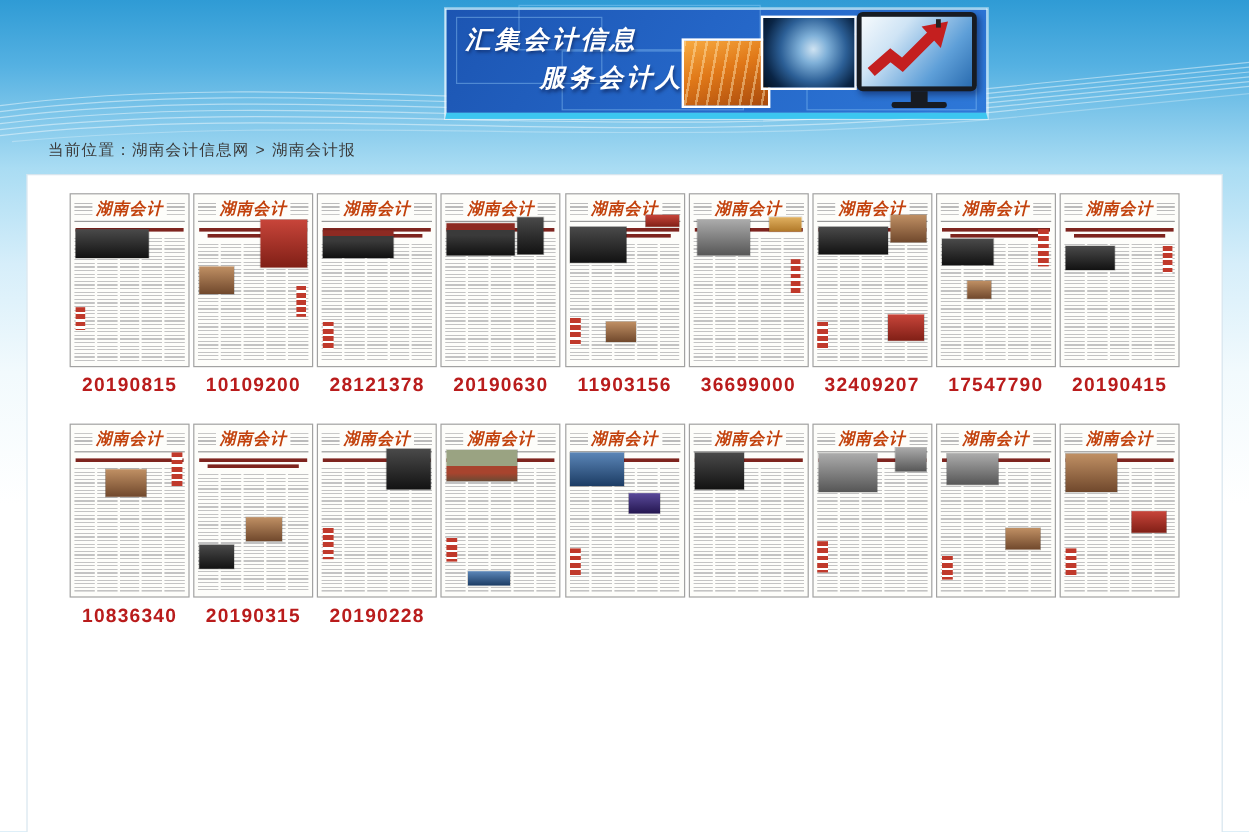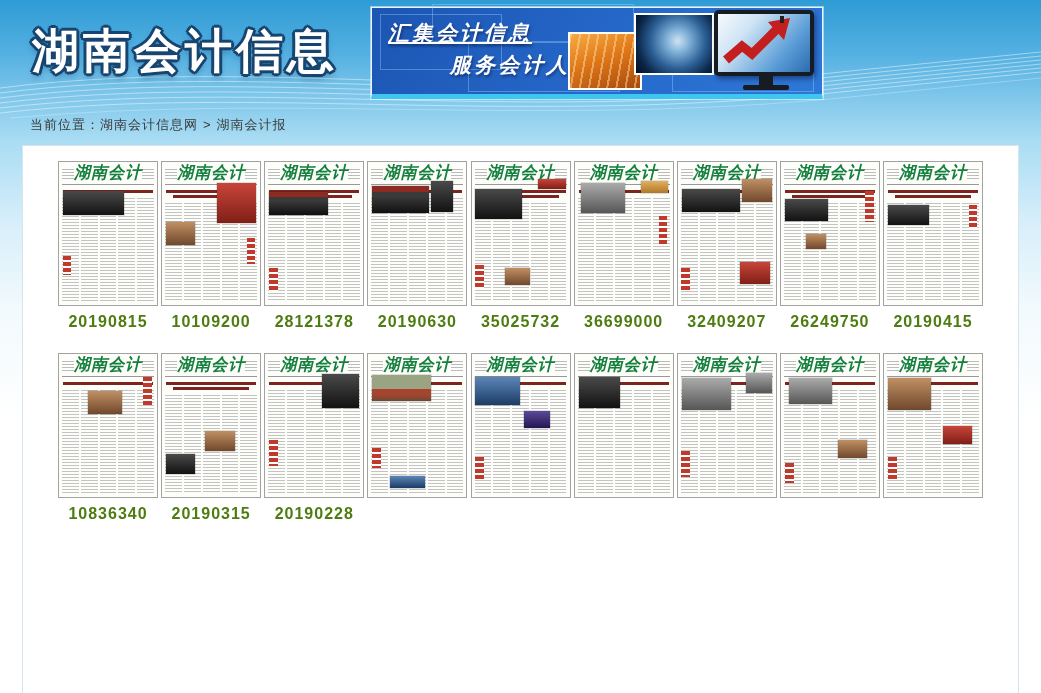--- a/index.html
+++ b/index.html
@@ -9,82 +9,81 @@
   .logo{position:absolute;top:20px;left:32px;font-size:47px;font-weight:bold;letter-spacing:4px;color:#ffffff;
     text-shadow:-3px 0 0 #17456f,3px 0 0 #17456f,0 -3px 0 #17456f,0 3px 0 #17456f,
       -2px -2px 0 #17456f,2px 2px 0 #17456f,-2px 2px 0 #17456f,2px -2px 0 #17456f,0 5px 7px rgba(0,40,80,.35);}
   .waves{position:absolute;top:0;left:0;pointer-events:none;}
   
   .banner{position:absolute;top:7px;left:371px;width:450px;height:86px;
     background:linear-gradient(125deg,#1c55b2 0%,#2465c6 45%,#2e78d8 100%);
     border:1px solid #eaf6ff;border-bottom:5px solid #3cc6f0;box-shadow:0 0 0 1px rgba(255,255,255,.5);}
   .banner .gridbox{position:absolute;border:1px solid rgba(160,215,255,.38);}
   .slogan1{position:absolute;top:11px;left:16px;font-size:21px;font-weight:bold;font-style:italic;color:#fff;
-    letter-spacing:3px;text-shadow:1px 2px 3px rgba(0,0,30,.45);text-decoration:underline;}
+    letter-spacing:3px;text-shadow:1px 2px 3px rgba(0,0,30,.45);}
   .slogan2{position:absolute;top:43px;left:78px;font-size:21px;font-weight:bold;font-style:italic;color:#fff;
     letter-spacing:3px;text-shadow:1px 2px 3px rgba(0,0,30,.45);}
   .img-circuit{position:absolute;top:24px;left:196px;width:70px;height:54px;border:2px solid #fff;z-index:1;
     background:repeating-linear-gradient(100deg,rgba(255,230,180,.45) 0 2px,rgba(0,0,0,0) 2px 9px),
       linear-gradient(160deg,#f7ab42 0%,#e07818 45%,#a8490c 100%);}
   .img-globe{position:absolute;top:5px;left:262px;width:76px;height:58px;border:2px solid #fff;z-index:2;
     background:radial-gradient(circle at 55% 45%,#cfe3f2 0%,#7fb0d8 22%,#2c5f96 52%,#0a2546 78%,#04101f 100%);}
   .monitor{position:absolute;top:2px;left:342px;width:104px;height:86px;z-index:3;}
   .screen{width:100px;height:66px;background:#171b22;border-radius:5px;padding:4px;box-sizing:border-box;box-shadow:2px 3px 5px rgba(0,0,30,.4);}
   .screen-inner{width:100%;height:100%;background:linear-gradient(130deg,#f6fafd 0%,#cfe4f5 30%,#5e9fd8 70%,#2a6cb0 100%);overflow:hidden;}
   .stand{width:14px;height:9px;background:#171b22;margin:0 auto;}
   .base{width:46px;height:5px;background:#171b22;border-radius:2px;margin:0 auto;}
   
-  .breadcrumb{position:absolute;top:116px;left:30px;font-size:13px;color:#3a3a3a;letter-spacing:1px;}
+  .breadcrumb{position:absolute;top:116px;left:40px;font-size:13px;color:#3a3a3a;letter-spacing:1px;}
   .breadcrumb a{color:#3a3a3a;text-decoration:none;cursor:pointer;}
   .crumb-sep{margin:0 5px;}
   
   .panel{position:absolute;top:145px;left:22px;width:997px;height:600px;background:#ffffff;
     border:1px solid rgba(140,180,205,.35);border-bottom:none;box-sizing:border-box;}
   .grid{display:flex;flex-wrap:wrap;justify-content:space-between;row-gap:21px;padding:15px 35px 0 35px;}
   .cell{width:100px;display:flex;flex-direction:column;align-items:center;}
   .thumb{position:relative;width:100px;height:145px;background:#fdfdfa;border:1px solid #a2a2a2;
     box-sizing:border-box;overflow:hidden;display:flex;flex-direction:column;cursor:pointer;}
   .mh{height:19px;display:flex;align-items:center;justify-content:space-between;padding:2px 3px 0 3px;flex:none;}
   .mh-side{width:15px;height:10px;background:repeating-linear-gradient(180deg,#bbb 0 1px,transparent 1px 3px);}
-  .mh-title{font-family:"DejaVu Serif",serif;font-style:italic;font-weight:bold;font-size:16px;color:#15803d;
+  .mh-title{font-family:"DejaVu Serif",serif;font-style:italic;font-weight:bold;font-size:13px;color:#c2410c;
     letter-spacing:1px;white-space:nowrap;transform:scaleY(1.05);}
   .mh-rule{height:1px;background:#999;margin:1px 3px 2px 3px;flex:none;}
   .hl{flex:none;padding:1px 0;}
   .hl-bar{height:3px;background:#7e241e;margin:2px auto;}
   .cols{flex:1;display:flex;gap:2px;margin:2px 3px 4px 3px;}
   .col{flex:1;background:repeating-linear-gradient(180deg,#c3c3c3 0 1px,transparent 1px 3px);}
   .photo,.accent{position:absolute;box-shadow:0 0 0 .5px rgba(0,0,0,.25);}
   .p-dark{background:linear-gradient(180deg,#4a4a4a,#121212);}
   .p-darkred{background:linear-gradient(180deg,#8d2a22 0 22%,#3a3a3a 22% 38%,#101010 100%);}
   .p-warm{background:linear-gradient(180deg,#c09064,#70482c);}
   .p-red{background:linear-gradient(180deg,#c8453a,#801f16);}
   .p-gray{background:linear-gradient(180deg,#ababab,#565656);}
   .p-blue{background:linear-gradient(180deg,#5b86b8,#1c3c64);}
   .p-gold{background:linear-gradient(180deg,#e0b060,#b07828);}
   .p-outdoor{background:linear-gradient(180deg,#9aa382 0 52%,#a8442e 52% 74%,#6b4a34 100%);}
   .p-purple{background:linear-gradient(180deg,#5a4a9a,#241650);}
   .accent{background:repeating-linear-gradient(180deg,#c0392b 0 4px,#ffffff 4px 6px);box-shadow:none;}
-  .date{margin-top:7px;font-size:16px;font-weight:bold;color:#4d7c0f;letter-spacing:1px;min-height:19px;cursor:pointer;}
+  .date{margin-top:7px;font-size:16px;font-weight:bold;color:#b91c1c;letter-spacing:1px;min-height:19px;cursor:pointer;}
 </style>
 </head>
 <body>
 
 <div class="header">
   <svg class="waves" width="1041" height="145" viewBox="0 0 1041 145">
     <g stroke="#ffffff" fill="none" opacity="0.45">
       <path d="M0,88 C260,55 520,108 860,70 L1041,52" stroke-width="1"></path>
       <path d="M0,93 C260,60 520,112 860,74 L1041,56" stroke-width="1"></path>
       <path d="M0,98 C260,66 520,116 860,78 L1041,60" stroke-width="1"></path>
       <path d="M0,103 C260,72 520,120 860,82 L1041,64" stroke-width="1"></path>
       <path d="M0,108 C260,78 520,124 860,86 L1041,68" stroke-width="1"></path>
       <path d="M0,113 C260,84 520,128 860,90 L1041,72" stroke-width="1"></path>
       <path d="M10,118 C300,92 560,130 880,94 L1041,78" stroke-width="1" opacity="0.6"></path>
     </g>
   </svg>
-  <div class="logo">湖南会计信息</div>
 
   <div class="banner">
     <div class="gridbox" style="left:8px;top:6px;width:120px;height:54px;"></div>
     <div class="gridbox" style="left:96px;top:34px;width:150px;height:48px;"></div>
     <div class="gridbox" style="left:60px;top:-4px;width:200px;height:36px;"></div>
     <div class="gridbox" style="left:300px;top:20px;width:140px;height:62px;"></div>
     <div class="slogan1">汇集会计信息</div>
     <div class="slogan2">服务会计人员</div>
     <div class="img-circuit"></div>
     <div class="img-globe"></div>
@@ -222,21 +221,21 @@
             <div class="col"></div>
             <div class="col"></div>
             <div class="col"></div>
             <div class="col"></div>
           </div>
           <div class="photo p-dark" style="left: 4%; top: 19%; width: 48%; height: 21%;"></div>
           <div class="photo p-red" style="left: 68%; top: 12%; width: 28%; height: 7%;"></div>
           <div class="photo p-warm" style="left: 34%; top: 74%; width: 26%; height: 12%;"></div>
           <div class="accent" style="left: 4%; top: 72%; width: 9%; height: 16%;"></div>
         </div>
-        <div class="date">35025732</div>
+        <div class="date">11903156</div>
       </div>
       <div class="cell">
         <div class="thumb">
           <div class="mh">
             <div class="mh-side"></div>
             <div class="mh-title">湖南会计</div>
             <div class="mh-side"></div>
           </div>
           <div class="mh-rule"></div>
           <div class="hl">
@@ -296,21 +295,21 @@
             <div class="col"></div>
             <div class="col"></div>
             <div class="col"></div>
             <div class="col"></div>
             <div class="col"></div>
           </div>
           <div class="photo p-dark" style="left: 4%; top: 26%; width: 44%; height: 15%;"></div>
           <div class="photo p-warm" style="left: 26%; top: 50%; width: 20%; height: 11%;"></div>
           <div class="accent" style="left: 86%; top: 20%; width: 9%; height: 22%;"></div>
         </div>
-        <div class="date">26249750</div>
+        <div class="date">17547790</div>
       </div>
       <div class="cell">
         <div class="thumb">
           <div class="mh">
             <div class="mh-side"></div>
             <div class="mh-title">湖南会计</div>
             <div class="mh-side"></div>
           </div>
           <div class="mh-rule"></div>
           <div class="hl">

